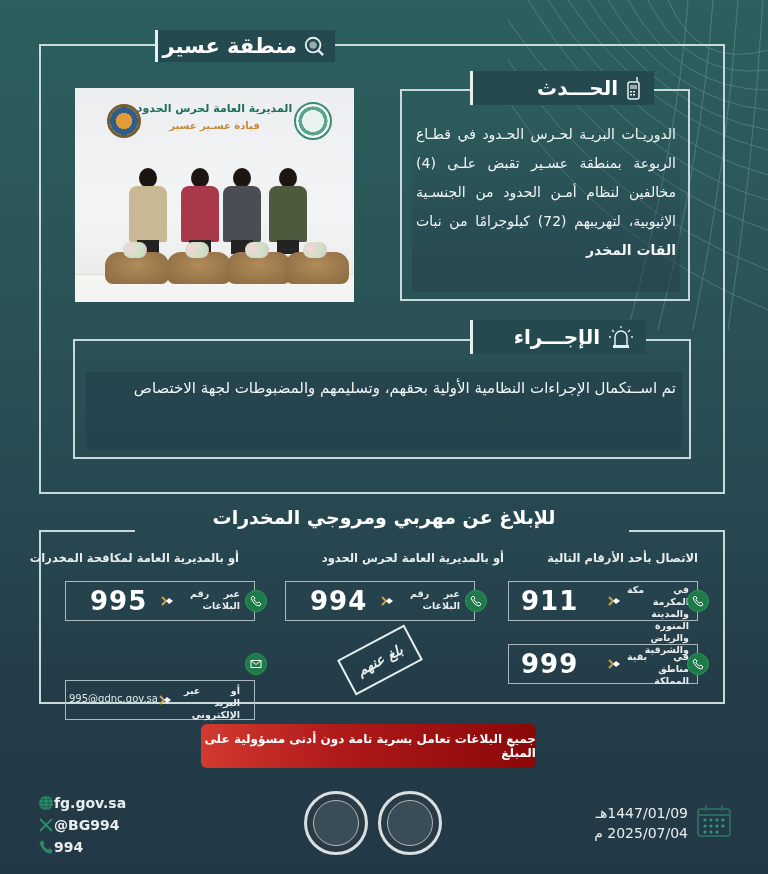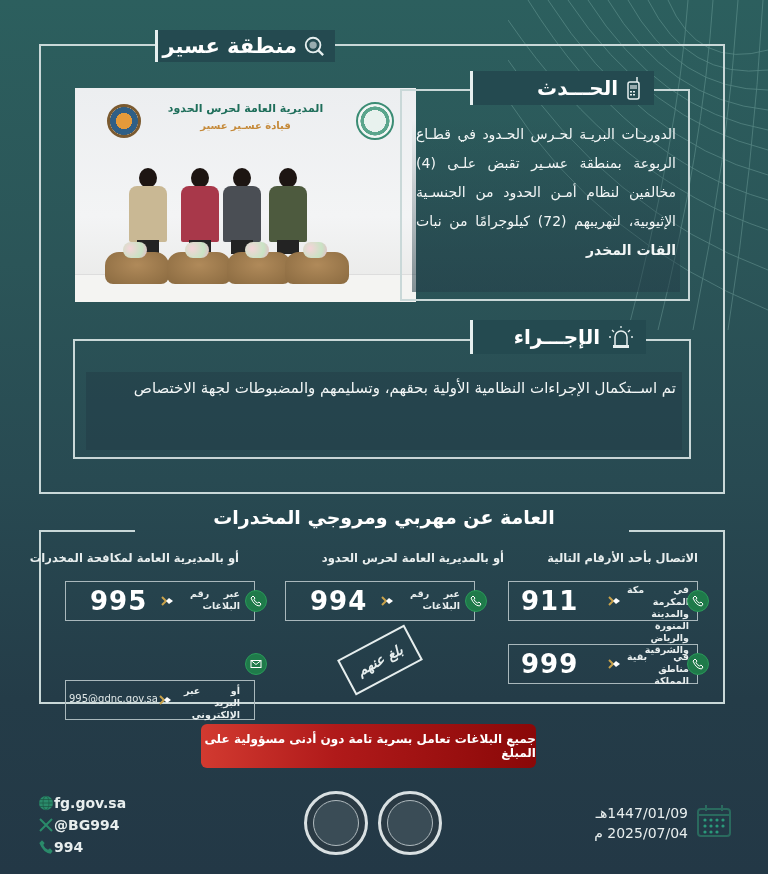--- a/index.html
+++ b/index.html
@@ -25,21 +25,21 @@
     background: #244a50;
     display: flex; align-items: center; justify-content: flex-start;
     padding-right: 10px; gap: 6px;
     border-left: 3px solid #e6efef;
   }
   .region-tag .title { font-size: 21px; font-weight: bold; color: #fff; }
   .region-tag .ico { width: 22px; height: 22px; }
 
   
   .photo {
-    position: absolute; left: 75px; top: 88px; width: 341px; height: 214px;
+    position: absolute; left: 75px; top: 88px; width: 279px; height: 214px;
     background: linear-gradient(180deg, #eceef0 0%, #f3f4f5 60%, #e8e8e6 100%);
     overflow: hidden;
   }
   .photo .banner { position: absolute; top: 14px; left: 0; right: 0; text-align: center; font-size: 11px; color: #1e6e5a; font-weight: bold; direction: rtl; }
   .photo .sub { position: absolute; top: 32px; left: 0; right: 0; text-align: center; font-size: 10px; color: #c58a3a; font-weight: bold; direction: rtl; }
   .photo .logo-l { position: absolute; left: 32px; top: 16px; width: 34px; height: 34px; border-radius: 50%; border: 3px solid #7a5a30; background: radial-gradient(circle, #e49a3a 0 40%, #2f5f86 41% 70%, #f2efe7 71%); }
   .photo .logo-r { position: absolute; right: 22px; top: 14px; width: 38px; height: 38px; border-radius: 50%; border: 2px solid #3b8c74; background: radial-gradient(circle, #e8f2ee 0 45%, #5aa58c 46% 60%, #f2f6f4 61%); }
   .person { position: absolute; bottom: 48px; width: 38px; height: 86px; }
   .person .head { position: absolute; top: 0; left: 10px; width: 18px; height: 20px; border-radius: 50%; background: #1d1512; }
   .person .body { position: absolute; top: 18px; left: 0; width: 38px; height: 56px; border-radius: 8px 8px 2px 2px; }
@@ -239,21 +239,21 @@
         <line x1="4" y1="5" x2="6" y2="7"></line>
         <line x1="22" y1="5" x2="20" y2="7"></line>
         <line x1="1" y1="12" x2="3" y2="12"></line>
         <line x1="23" y1="12" x2="25" y2="12"></line>
       </g>
   </svg>
   <span class="title">الإجـــراء</span>
 </div>
 <div class="action-text">تم اســتكمال الإجراءات النظامية الأولية بحقهم، وتسليمهم والمضبوطات لجهة الاختصاص</div>
 
-<div class="report-title">العامة عن مهربي ومروجي المخدرات</div>
+<div class="report-title">للإبلاغ عن مهربي ومروجي المخدرات</div>
 <div class="frame-bottom"></div>
 
 <div class="col-head" style="right:70px">الاتصال بأحد الأرقام التالية</div>
 <div class="col-head" style="right:264px">أو بالمديرية العامة لحرس الحدود</div>
 <div class="col-head" style="right:529px">أو بالمديرية العامة لمكافحة المخدرات</div>
 
 <div class="pbox" style="left:508px; top:581px; width:190px;">
   <div class="desc" style="right:8px; width:62px; top:2px;">في مكة المكرمة والمدينة المنورة والرياض والشرقية</div>
   <svg class="arrow" style="right:74px; top:14px" viewBox="0 0 16 10">
       <path d="M2 1 L6 5 L2 9" fill="none" stroke="#c9a24a" stroke-width="2"></path>

